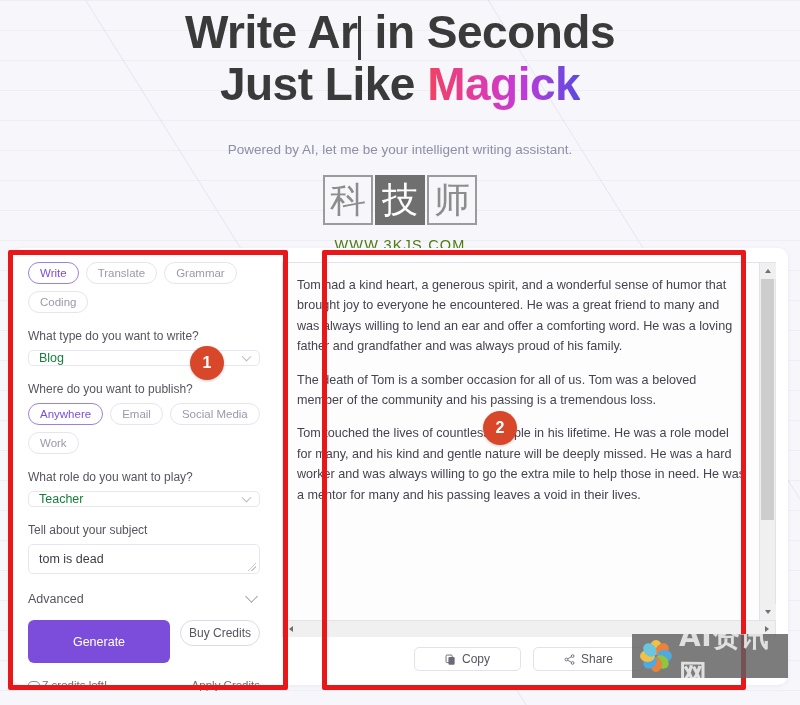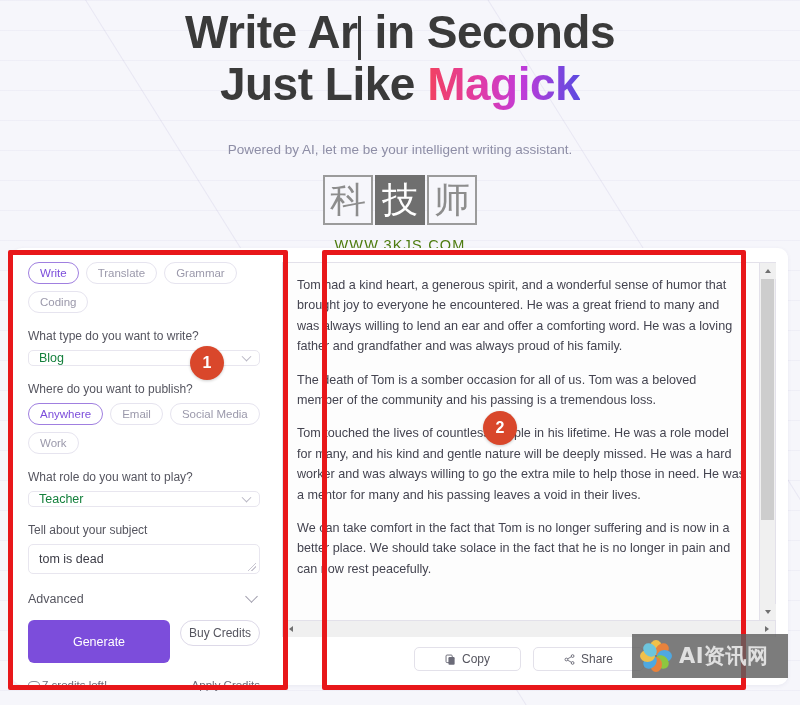--- a/index.html
+++ b/index.html
@@ -326,21 +326,21 @@
   }
   #wm-flower { position: relative; width: 34px; height: 34px; flex: none; }
   #wm-flower span {
     position: absolute; left: 11px; top: 1px;
     width: 12px; height: 15px;
     border-radius: 50%;
     transform-origin: 50% 16px;
   }
   #wm-text {
     color: rgba(235,235,235,.9);
-    font-size: 21px;
+    font-size: 28px;
     font-weight: 700;
     font-family: "DejaVu Sans", sans-serif;
     letter-spacing: 0.5px;
   }
 </style>
 </head>
 <body>
 
 <div id="bg-grid"></div>
 <div id="bg-diag">
@@ -422,21 +422,20 @@
     </div>
   </div>
 
   <div id="right-pane">
     <div id="output-shell">
       <div id="output-row">
         <div id="output-text">
           <p>Tom had a kind heart, a generous spirit, and a wonderful sense of humor that brought joy to everyone he encountered. He was a great friend to many and was always willing to lend an ear and offer a comforting word. He was a loving father and grandfather and was always proud of his family.</p>
           <p>The death of Tom is a somber occasion for all of us. Tom was a beloved member of the community and his passing is a tremendous loss.</p>
           <p>Tom touched the lives of countless people in his lifetime. He was a role model for many, and his kind and gentle nature will be deeply missed. He was a hard worker and was always willing to go the extra mile to help those in need. He was a mentor for many and his passing leaves a void in their lives.</p>
-          <p>We can take comfort in the fact that Tom is no longer suffering and is now in a better place. We should take solace in the fact that he is no longer in pain and can now rest peacefully.</p>
         </div>
         <div class="vsb">
           <div class="sb-btn">
               <span class="arrow up"></span>
             </div>
           <div class="sb-track">
             <div class="sb-thumb"></div>
           </div>
           <div class="sb-btn">
               <span class="arrow down"></span>

